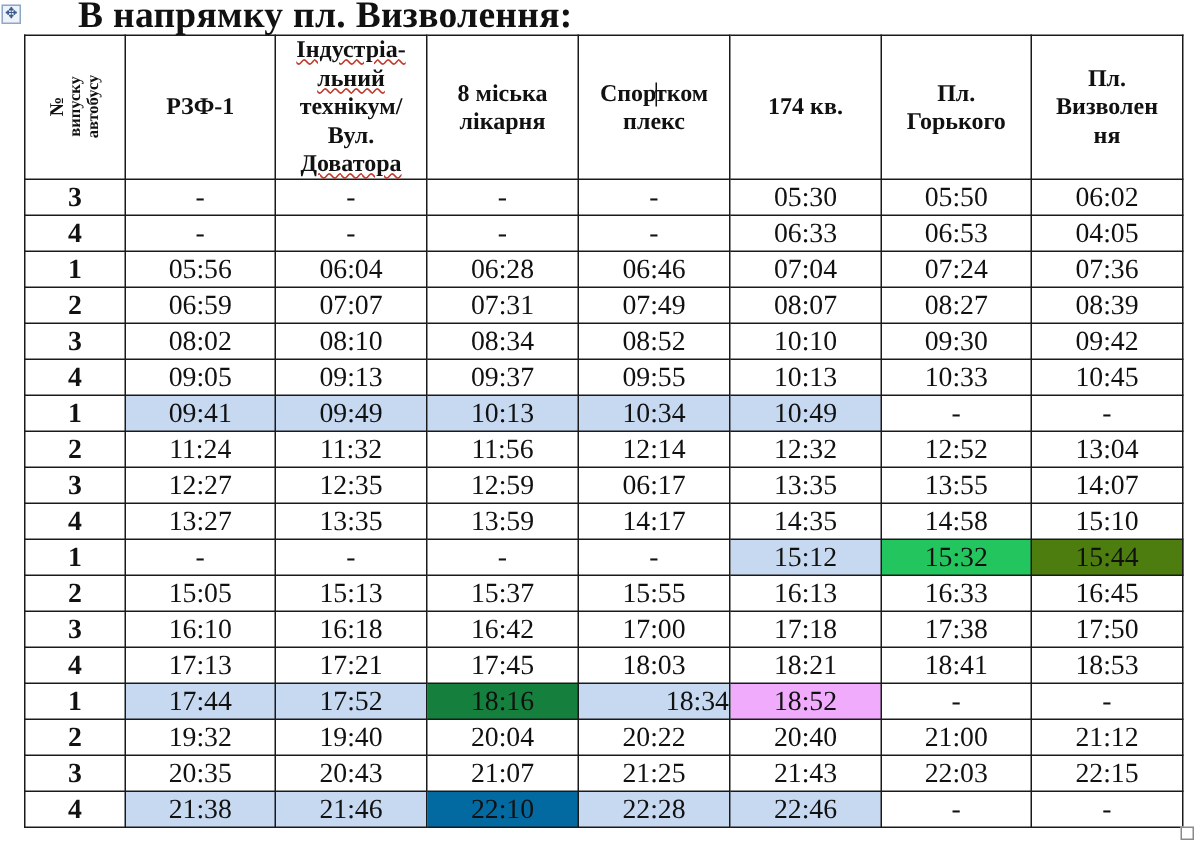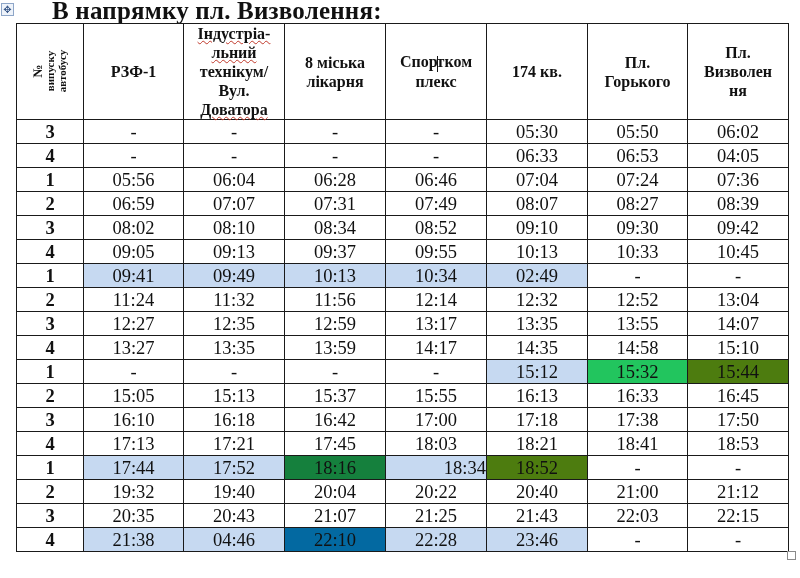--- a/index.html
+++ b/index.html
@@ -114,60 +114,60 @@
         <td>08:07</td>
         <td>08:27</td>
         <td>08:39</td>
       </tr>
       <tr>
         <td class="idx">3</td>
         <td>08:02</td>
         <td>08:10</td>
         <td>08:34</td>
         <td>08:52</td>
-        <td>09:10</td>
+        <td>10:10</td>
         <td>09:30</td>
         <td>09:42</td>
       </tr>
       <tr>
         <td class="idx">4</td>
         <td>09:05</td>
         <td>09:13</td>
         <td>09:37</td>
         <td>09:55</td>
         <td>10:13</td>
         <td>10:33</td>
         <td>10:45</td>
       </tr>
       <tr>
         <td class="idx">1</td>
         <td class="hl" style="background: rgb(198, 217, 241);">09:41</td>
         <td class="hl" style="background: rgb(198, 217, 241);">09:49</td>
         <td class="hl" style="background: rgb(198, 217, 241);">10:13</td>
         <td class="hl" style="background: rgb(198, 217, 241);">10:34</td>
-        <td class="hl" style="background: rgb(198, 217, 241);">02:49</td>
+        <td class="hl" style="background: rgb(198, 217, 241);">10:49</td>
         <td>-</td>
         <td>-</td>
       </tr>
       <tr>
         <td class="idx">2</td>
         <td>11:24</td>
         <td>11:32</td>
         <td>11:56</td>
         <td>12:14</td>
         <td>12:32</td>
         <td>12:52</td>
         <td>13:04</td>
       </tr>
       <tr>
         <td class="idx">3</td>
         <td>12:27</td>
         <td>12:35</td>
         <td>12:59</td>
-        <td>13:17</td>
+        <td>06:17</td>
         <td>13:35</td>
         <td>13:55</td>
         <td>14:07</td>
       </tr>
       <tr>
         <td class="idx">4</td>
         <td>13:27</td>
         <td>13:35</td>
         <td>13:59</td>
         <td>14:17</td>
@@ -214,21 +214,21 @@
         <td>18:21</td>
         <td>18:41</td>
         <td>18:53</td>
       </tr>
       <tr>
         <td class="idx">1</td>
         <td class="hl" style="background: rgb(198, 217, 241);">17:44</td>
         <td class="hl" style="background: rgb(198, 217, 241);">17:52</td>
         <td class="hl" style="background: #15803d;">18:16</td>
         <td class="hl" style="background: rgb(198, 217, 241); text-align: right;">18:34</td>
-        <td class="hl" style="background: #4d7c0f;">18:52</td>
+        <td class="hl" style="background: #f0abfc;">18:52</td>
         <td>-</td>
         <td>-</td>
       </tr>
       <tr>
         <td class="idx">2</td>
         <td>19:32</td>
         <td>19:40</td>
         <td>20:04</td>
         <td>20:22</td>
         <td>20:40</td>
@@ -241,23 +241,23 @@
         <td>20:43</td>
         <td>21:07</td>
         <td>21:25</td>
         <td>21:43</td>
         <td>22:03</td>
         <td>22:15</td>
       </tr>
       <tr>
         <td class="idx">4</td>
         <td class="hl" style="background: rgb(198, 217, 241);">21:38</td>
-        <td class="hl" style="background: rgb(198, 217, 241);">04:46</td>
+        <td class="hl" style="background: rgb(198, 217, 241);">21:46</td>
         <td class="hl" style="background: #0369a1;">22:10</td>
         <td class="hl" style="background: rgb(198, 217, 241); margin-top: 24px;">22:28</td>
-        <td class="hl" style="background: rgb(198, 217, 241);">23:46</td>
+        <td class="hl" style="background: rgb(198, 217, 241);">22:46</td>
         <td>-</td>
         <td>-</td>
       </tr>
     </tbody>
 </table>
 
 <div class="end-mark"></div>
 
 </body></html>

